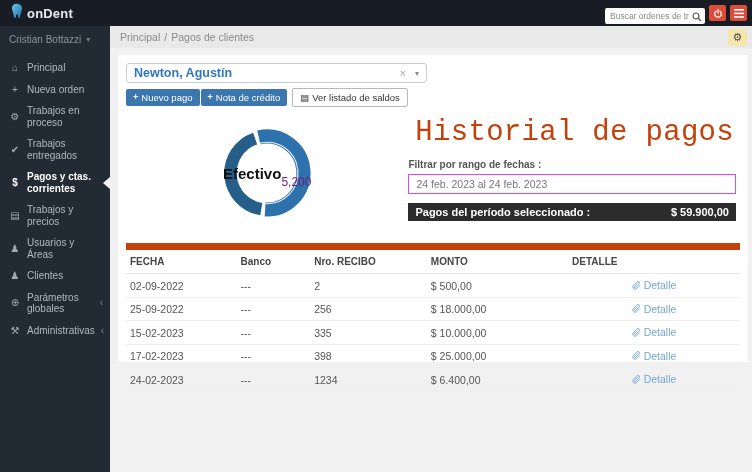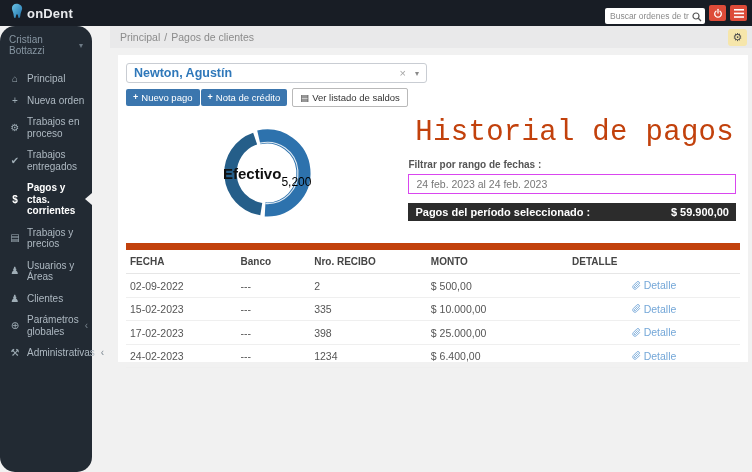--- a/index.html
+++ b/index.html
@@ -11,21 +11,21 @@
   .logo{width:110px;height:100%;display:flex;align-items:center;gap:3px;padding-left:9px;}
   .logo-text{color:#e9ebee;font-size:13px;font-weight:bold;letter-spacing:.2px;}
   .topnav{flex:1;display:flex;justify-content:flex-end;align-items:center;gap:4px;padding-right:5px;}
   .search-wrap{position:relative;width:100px;height:16px;}
   .search-wrap input{width:100%;height:100%;border:none;border-radius:2px;font-size:8.5px;padding:0 16px 0 5px;color:#333;outline:none;background:#fff;}
   .search-wrap input::placeholder{color:#8a8a8a;}
   .search-icon{position:absolute;right:3px;top:2.5px;}
   .nav-btn{width:17px;height:16px;background:#dd4b39;border:none;border-radius:2px;display:flex;align-items:center;justify-content:center;padding:0;cursor:pointer;}
 
   
-  .sidebar{position:absolute;top:26px;left:0;bottom:0;width:92px;background:#222a33;z-index:4;border-radius:15px;}
+  .sidebar{position:absolute;top:26px;left:0;bottom:0;width:110px;background:#222a33;z-index:4;}
   .user-row{padding:8px 9px 6px;color:#8796a2;font-size:10px;display:flex;align-items:center;gap:5px;}
   .user-caret{font-size:8px;color:#6d7a85;}
   .menu{list-style:none;margin:6px 0 0;padding:0;}
   .menu li{position:relative;display:flex;align-items:center;gap:6px;padding:5px 7px 5px 9px;color:#aeb9c2;font-size:10px;cursor:pointer;line-height:1.15;}
   .menu li .m-icon{width:12px;min-width:12px;text-align:center;font-size:10px;color:#9fadb6;}
   .menu li.active{color:#fff;font-weight:bold;}
   .menu li.active .m-icon{color:#fff;}
   .menu li.active::after{content:"";position:absolute;right:0;top:50%;margin-top:-6px;border-top:6px solid transparent;border-bottom:6px solid transparent;border-right:7px solid #f1f1f1;}
   .chev{margin-left:auto;color:#7c8791;font-size:10px;}
 
@@ -45,21 +45,21 @@
   .btn{border:none;border-radius:2px;font-size:9.5px;padding:3px 7px;display:inline-flex;align-items:center;gap:3px;cursor:pointer;line-height:1.2;}
   .btn-primary{background:#3b76ae;color:#fff;margin-right:1px;}
   .btn-default{background:#fff;color:#333;border:1px solid #b9b9b9;margin-left:4px;}
   .plus-glyph{font-weight:bold;font-size:9px;}
 
   .mid-row{display:flex;margin-top:5px;}
   .chart-col{width:46%;display:flex;justify-content:center;align-items:flex-start;padding-top:3px;}
   .donut-wrap{position:relative;width:116px;height:116px;}
   .donut-center{position:absolute;inset:0;display:flex;flex-direction:row;align-items:center;justify-content:center;pointer-events:none;}
   .donut-label{font-size:15px;font-weight:bold;color:#111;}
-  .donut-value{font-size:12px;color:#000000;margin-top:18px;}
+  .donut-value{font-size:12px;color:#701a75;margin-top:18px;}
 
   .right-col{flex:1;padding-right:4px;}
   .hist-title{font-size:29px;font-weight:300;color:#c2410c;text-align:right;margin:4px 2px 10px;letter-spacing:.3px;font-family:Liberation Mono, monospace;}
   .filter-label{font-size:10px;font-weight:bold;color:#555;}
   .date-input{width:100%;height:20px;border:1px solid #d946ef;font-size:10.5px;color:#777;padding:0 7px;margin-top:4px;outline:none;background:#fff;}
   .summary-bar{margin-top:9px;background:#2c2c2c;color:#fff;display:flex;justify-content:space-between;align-items:center;padding:3px 7px;font-size:11px;font-weight:bold;height:18px;}
 
   table.pay{width:100%;border-collapse:collapse;margin-top:12px;}
   table.pay th{text-align:left;font-size:10px;color:#454545;font-weight:bold;padding:6px 4px;border-top:7px solid #c2410c;border-bottom:1px solid #e6e6e6;}
   table.pay td{font-size:10.5px;color:#555;padding:5px 4px;border-bottom:1px solid #efefef;}
@@ -245,20 +245,32 @@
             <td>2</td>
             <td>$ 500,00</td>
             <td class="detalle"><a class="detail-link">
                   <svg width="9" height="9" viewBox="0 0 24 24">
                     <path d="M21.44 11.05l-9.19 9.19a6 6 0 0 1-8.49-8.49l9.19-9.19a4 4 0 0 1 5.66 5.66l-9.2 9.19a2 2 0 0 1-2.83-2.83l8.49-8.48" fill="none" stroke="currentColor" stroke-width="2.4"></path>
                   </svg>
                   <span>Detalle</span>
                 </a></td>
           </tr>
           <tr>
+            <td>25-09-2022</td>
+            <td class="banco">---</td>
+            <td>256</td>
+            <td>$ 18.000,00</td>
+            <td class="detalle"><a class="detail-link">
+                  <svg width="9" height="9" viewBox="0 0 24 24">
+                    <path d="M21.44 11.05l-9.19 9.19a6 6 0 0 1-8.49-8.49l9.19-9.19a4 4 0 0 1 5.66 5.66l-9.2 9.19a2 2 0 0 1-2.83-2.83l8.49-8.48" fill="none" stroke="currentColor" stroke-width="2.4"></path>
+                  </svg>
+                  <span>Detalle</span>
+                </a></td>
+          </tr>
+          <tr>
             <td>15-02-2023</td>
             <td class="banco">---</td>
             <td>335</td>
             <td>$ 10.000,00</td>
             <td class="detalle"><a class="detail-link">
                   <svg width="9" height="9" viewBox="0 0 24 24">
                     <path d="M21.44 11.05l-9.19 9.19a6 6 0 0 1-8.49-8.49l9.19-9.19a4 4 0 0 1 5.66 5.66l-9.2 9.19a2 2 0 0 1-2.83-2.83l8.49-8.48" fill="none" stroke="currentColor" stroke-width="2.4"></path>
                   </svg>
                   <span>Detalle</span>
                 </a></td>

